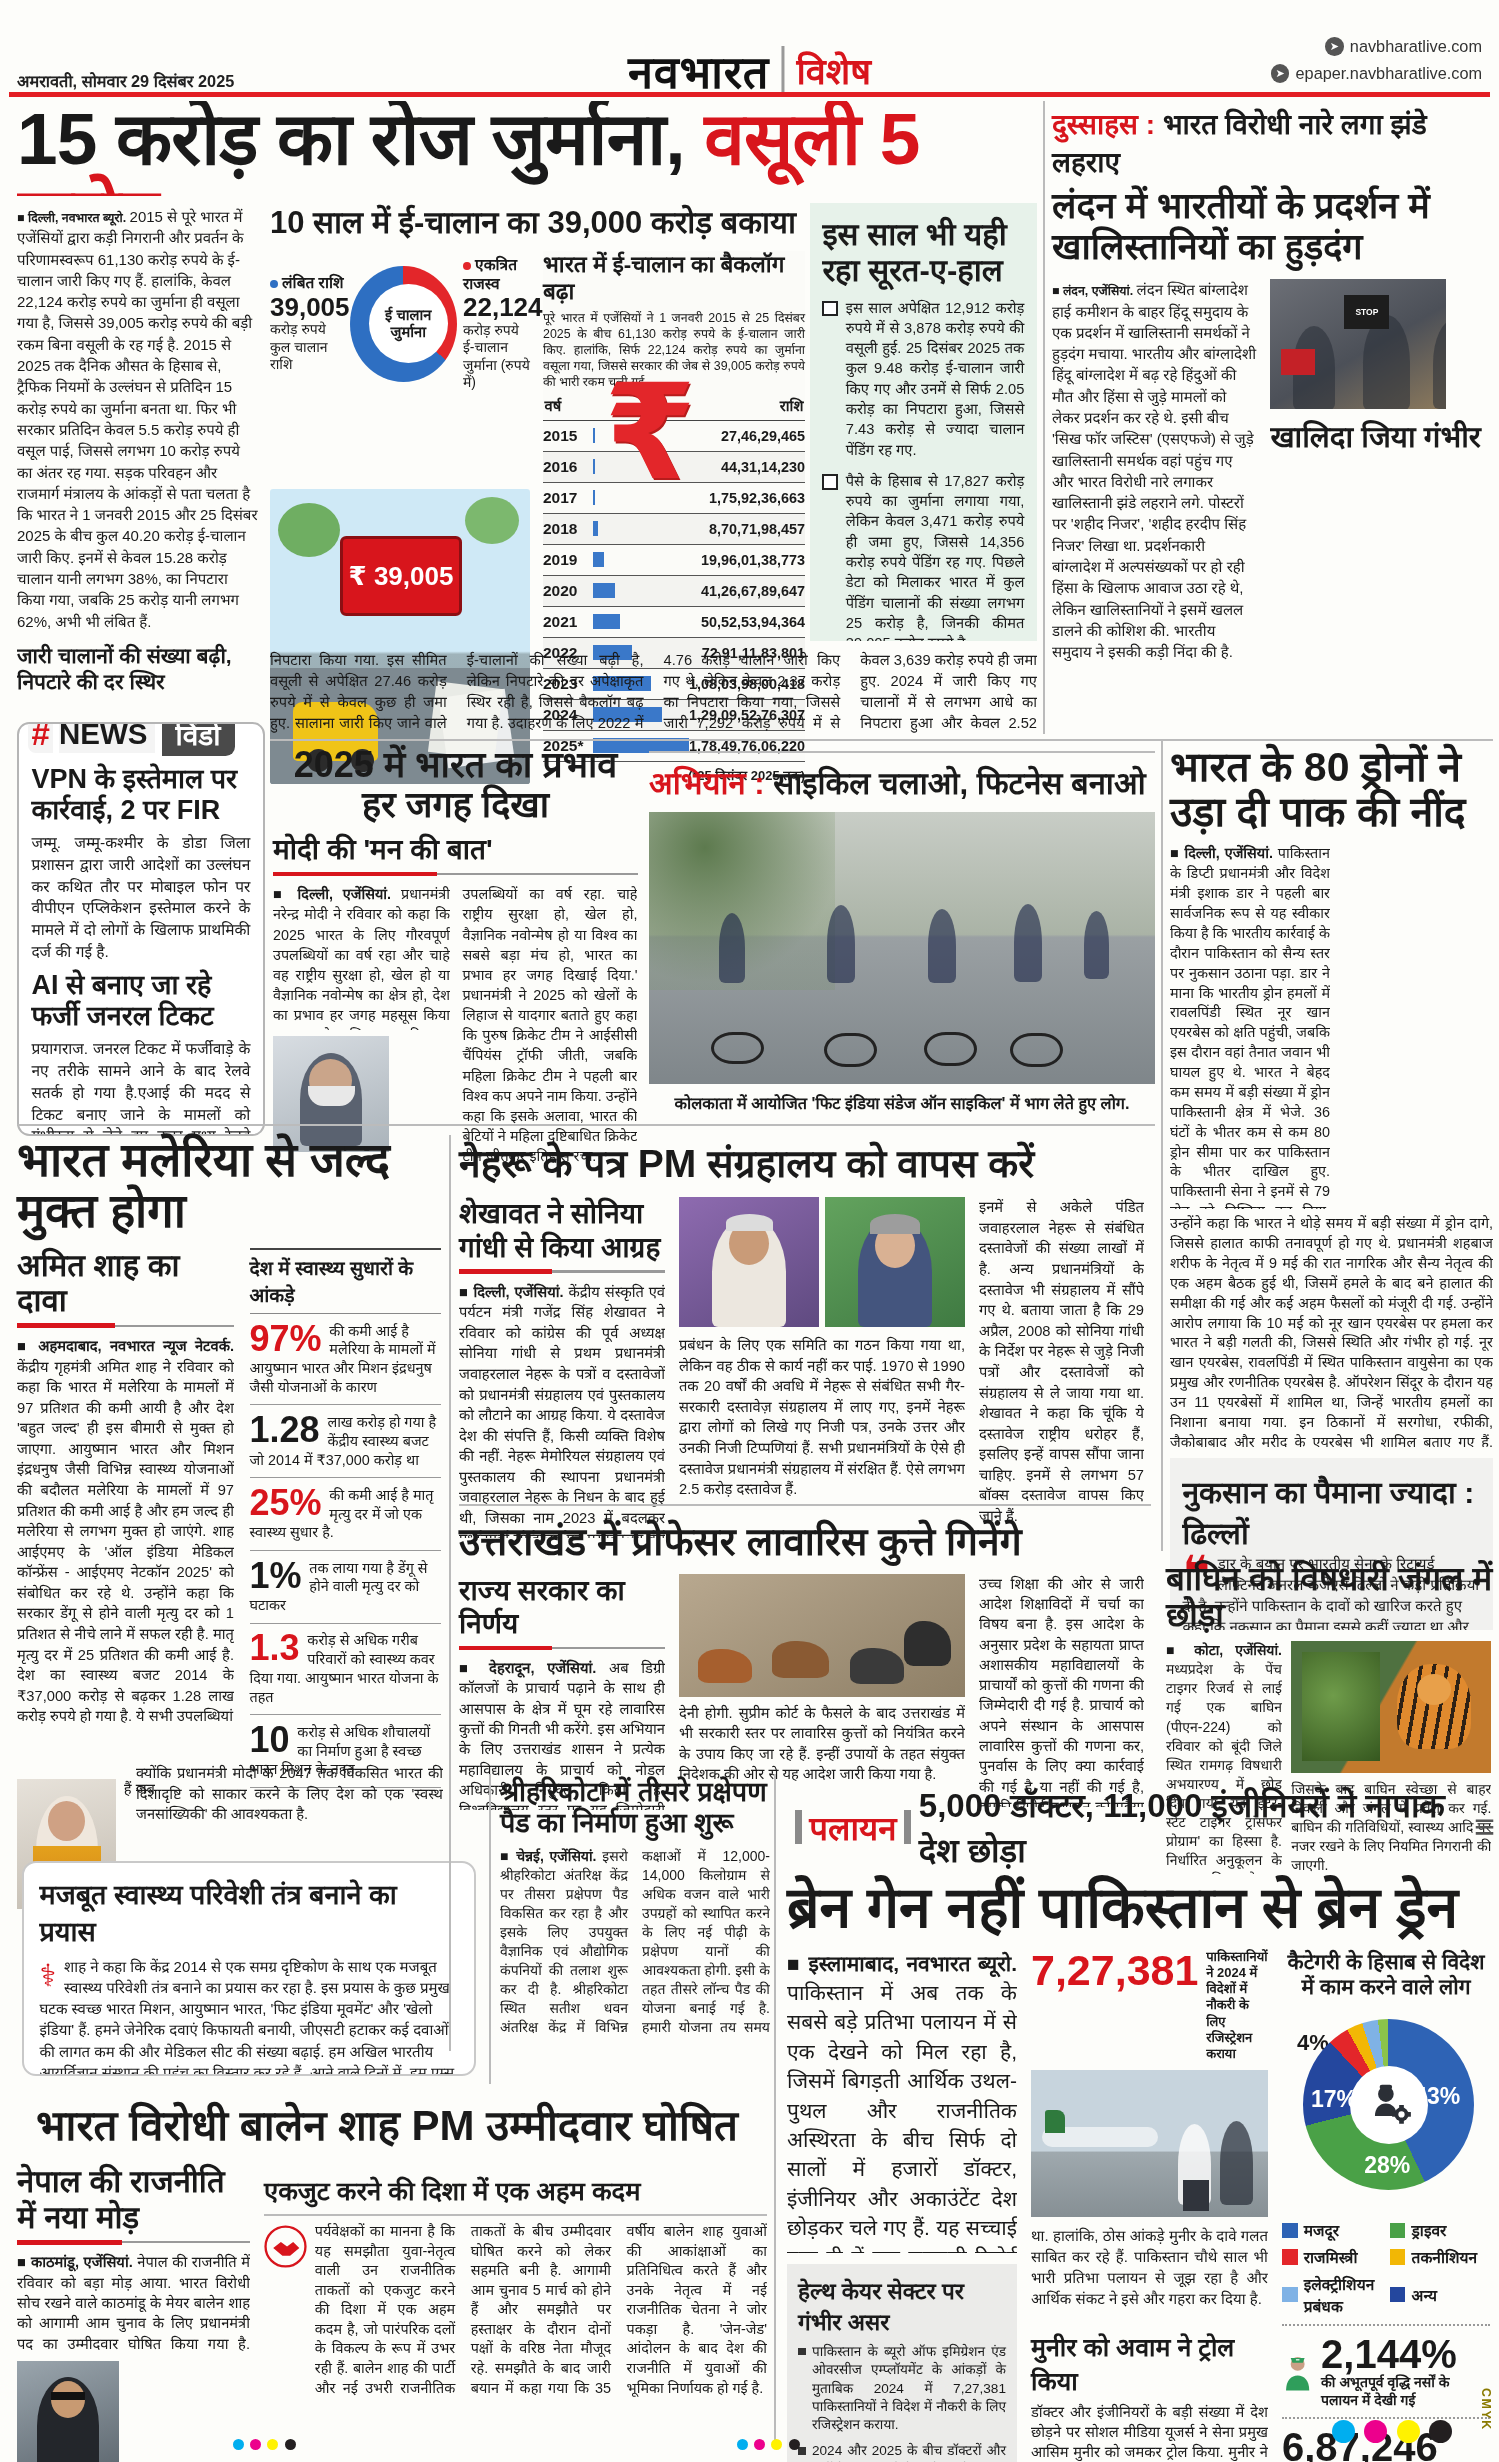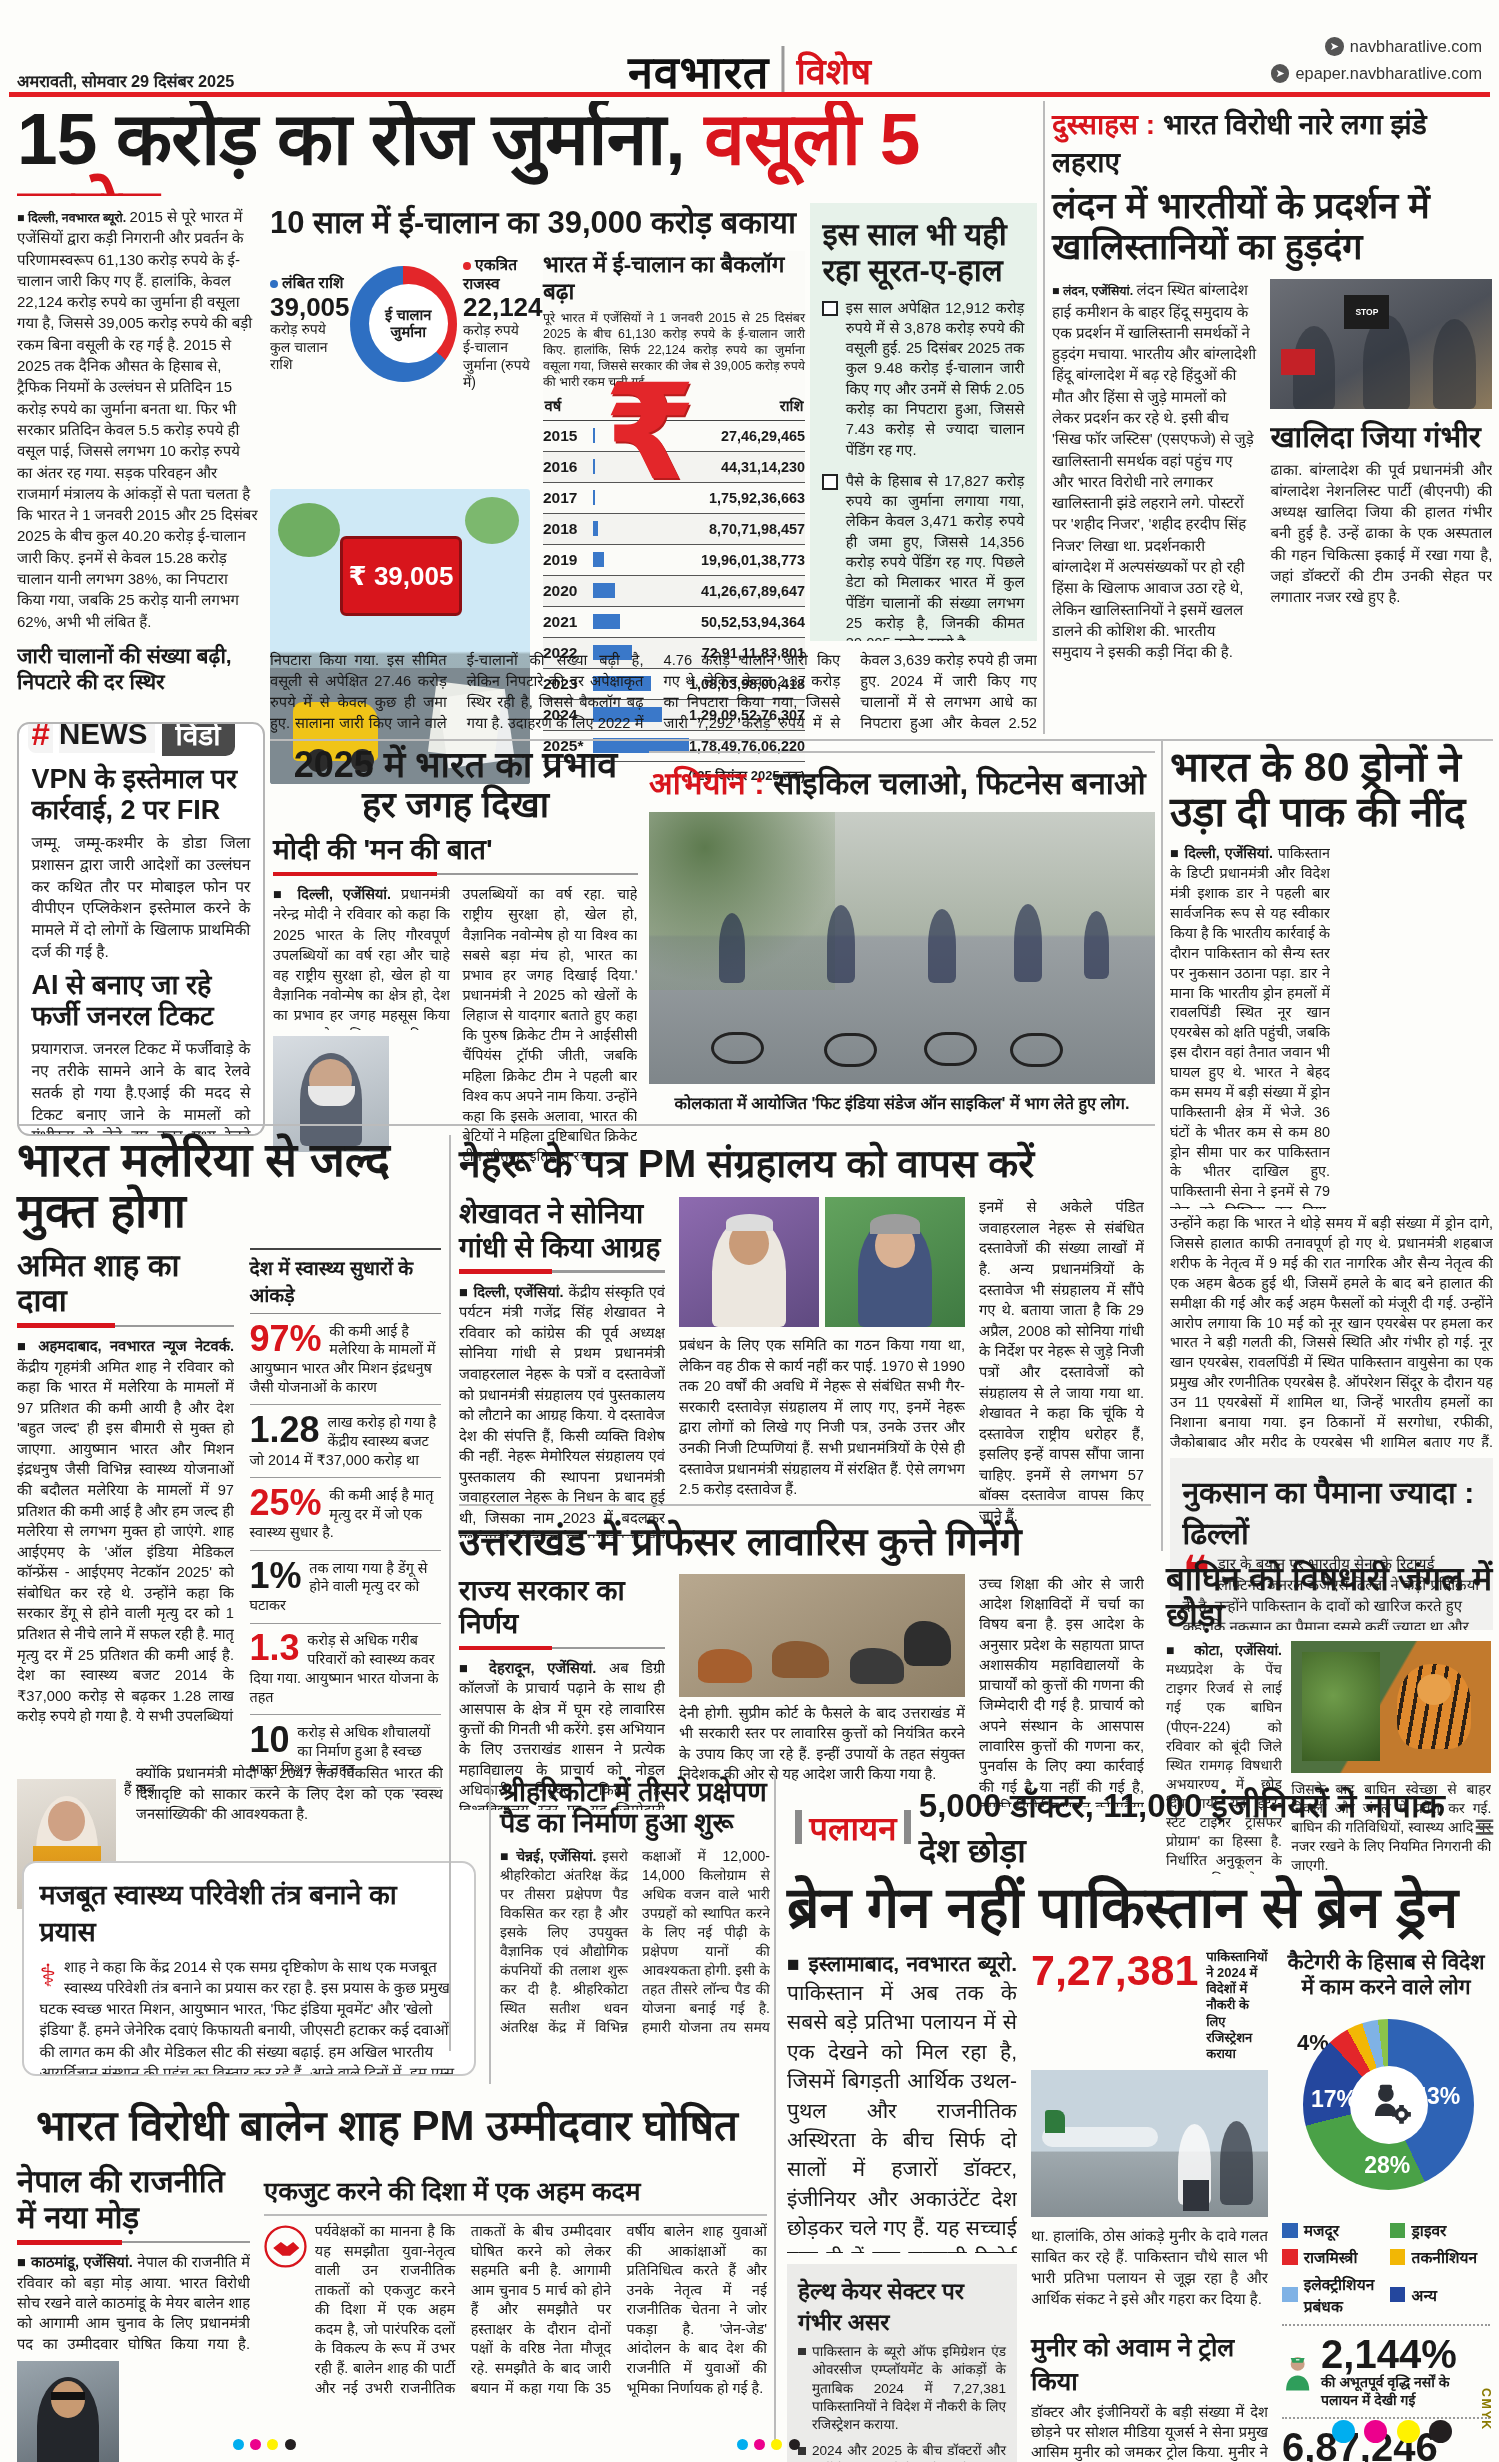--- a/index.html
+++ b/index.html
@@ -295,29 +295,28 @@
     <div style="font-size:28px;font-weight:900;">
       <span class="kick-red">दुस्साहस :</span> <span>भारत विरोधी नारे लगा झंडे लहराए</span>
     </div>
     <div class="hl46" style="margin-top:6.2px;">लंदन में भारतीयों के प्रदर्शन में खालिस्तानियों का हुड़दंग</div>
     <div style="display:flex;gap:12.4px;margin-top:12.4px;">
       <div class="ov" style="width:206px;height:435px;">
         <span class="byline">■ लंदन, एजेंसियां.</span>
         <span class="body jt">लंदन स्थित बांग्लादेश हाई कमीशन के बाहर हिंदू समुदाय के एक प्रदर्शन में खालिस्तानी समर्थकों ने हुड़दंग मचाया. भारतीय और बांग्लादेशी हिंदू बांग्लादेश में बढ़ रहे हिंदुओं की मौत और हिंसा से जुड़े मामलों को लेकर प्रदर्शन कर रहे थे. इसी बीच 'सिख फॉर जस्टिस' (एसएफजे) से जुड़े खालिस्तानी समर्थक वहां पहुंच गए और भारत विरोधी नारे लगाकर खालिस्तानी झंडे लहराने लगे. पोस्टरों पर 'शहीद निजर', 'शहीद हरदीप सिंह निजर' लिखा था. प्रदर्शनकारी बांग्लादेश में अल्पसंख्यकों पर हो रही हिंसा के खिलाफ आवाज उठा रहे थे, लेकिन खालिस्तानियों ने इसमें खलल डालने की कोशिश की. भारतीय समुदाय ने इसकी कड़ी निंदा की है.</span>
       </div>
       <div style="width:222px;">
-        <div class="ph" style="width:222px;height:130px;background:linear-gradient(150deg,#6c6f76,#4c5058 55%,#8d7a5c);">
+        <div class="ph" style="width:176px;height:130px;background:linear-gradient(150deg,#6c6f76,#4c5058 55%,#8d7a5c);">
           <div class="sil" style="left:23px;top:47px;width:42px;height:84px;"></div>
           <div class="sil" style="left:93px;top:36px;width:47px;height:95px;"></div>
           <div class="sil" style="left:163px;top:40px;width:43px;height:90px;"></div>
           <div class="abs" style="left:74px;top:15.5px;width:45px;height:34px;background:#1d1d1d;color:#fff;font-size:8.5px;font-weight:bold;display:flex;align-items:center;justify-content:center;">STOP</div>
           <div class="abs" style="left:11px;top:70px;width:34px;height:26px;background:#c42127;"></div>
         </div>
         <div class="inset-hl" style="margin:9.3px 0 4.7px 0;">खालिदा जिया गंभीर</div>
-        <div class="body jt ov" style="height:256px;">ढाका. बांग्लादेश की पूर्व प्रधानमंत्री और बांग्लादेश नेशनलिस्ट पार्टी (बीएनपी) की अध्यक्ष खालिदा जिया की हालत गंभीर बनी हुई है. उन्हें ढाका के एक अस्पताल की गहन चिकित्सा इकाई में रखा गया है, जहां डॉक्टरों की टीम उनकी सेहत पर लगातार नजर रखे हुए है.</div>
       </div>
     </div>
   </div>
 
   <div class="abs newsbox ov" style="left:17px;top:722px;width:219px;height:388px;">
     <div class="newstab">
       <span class="hash">#</span>
       <span class="nw">NEWS</span>
       <span class="vindo">विंडो</span>
     </div>

